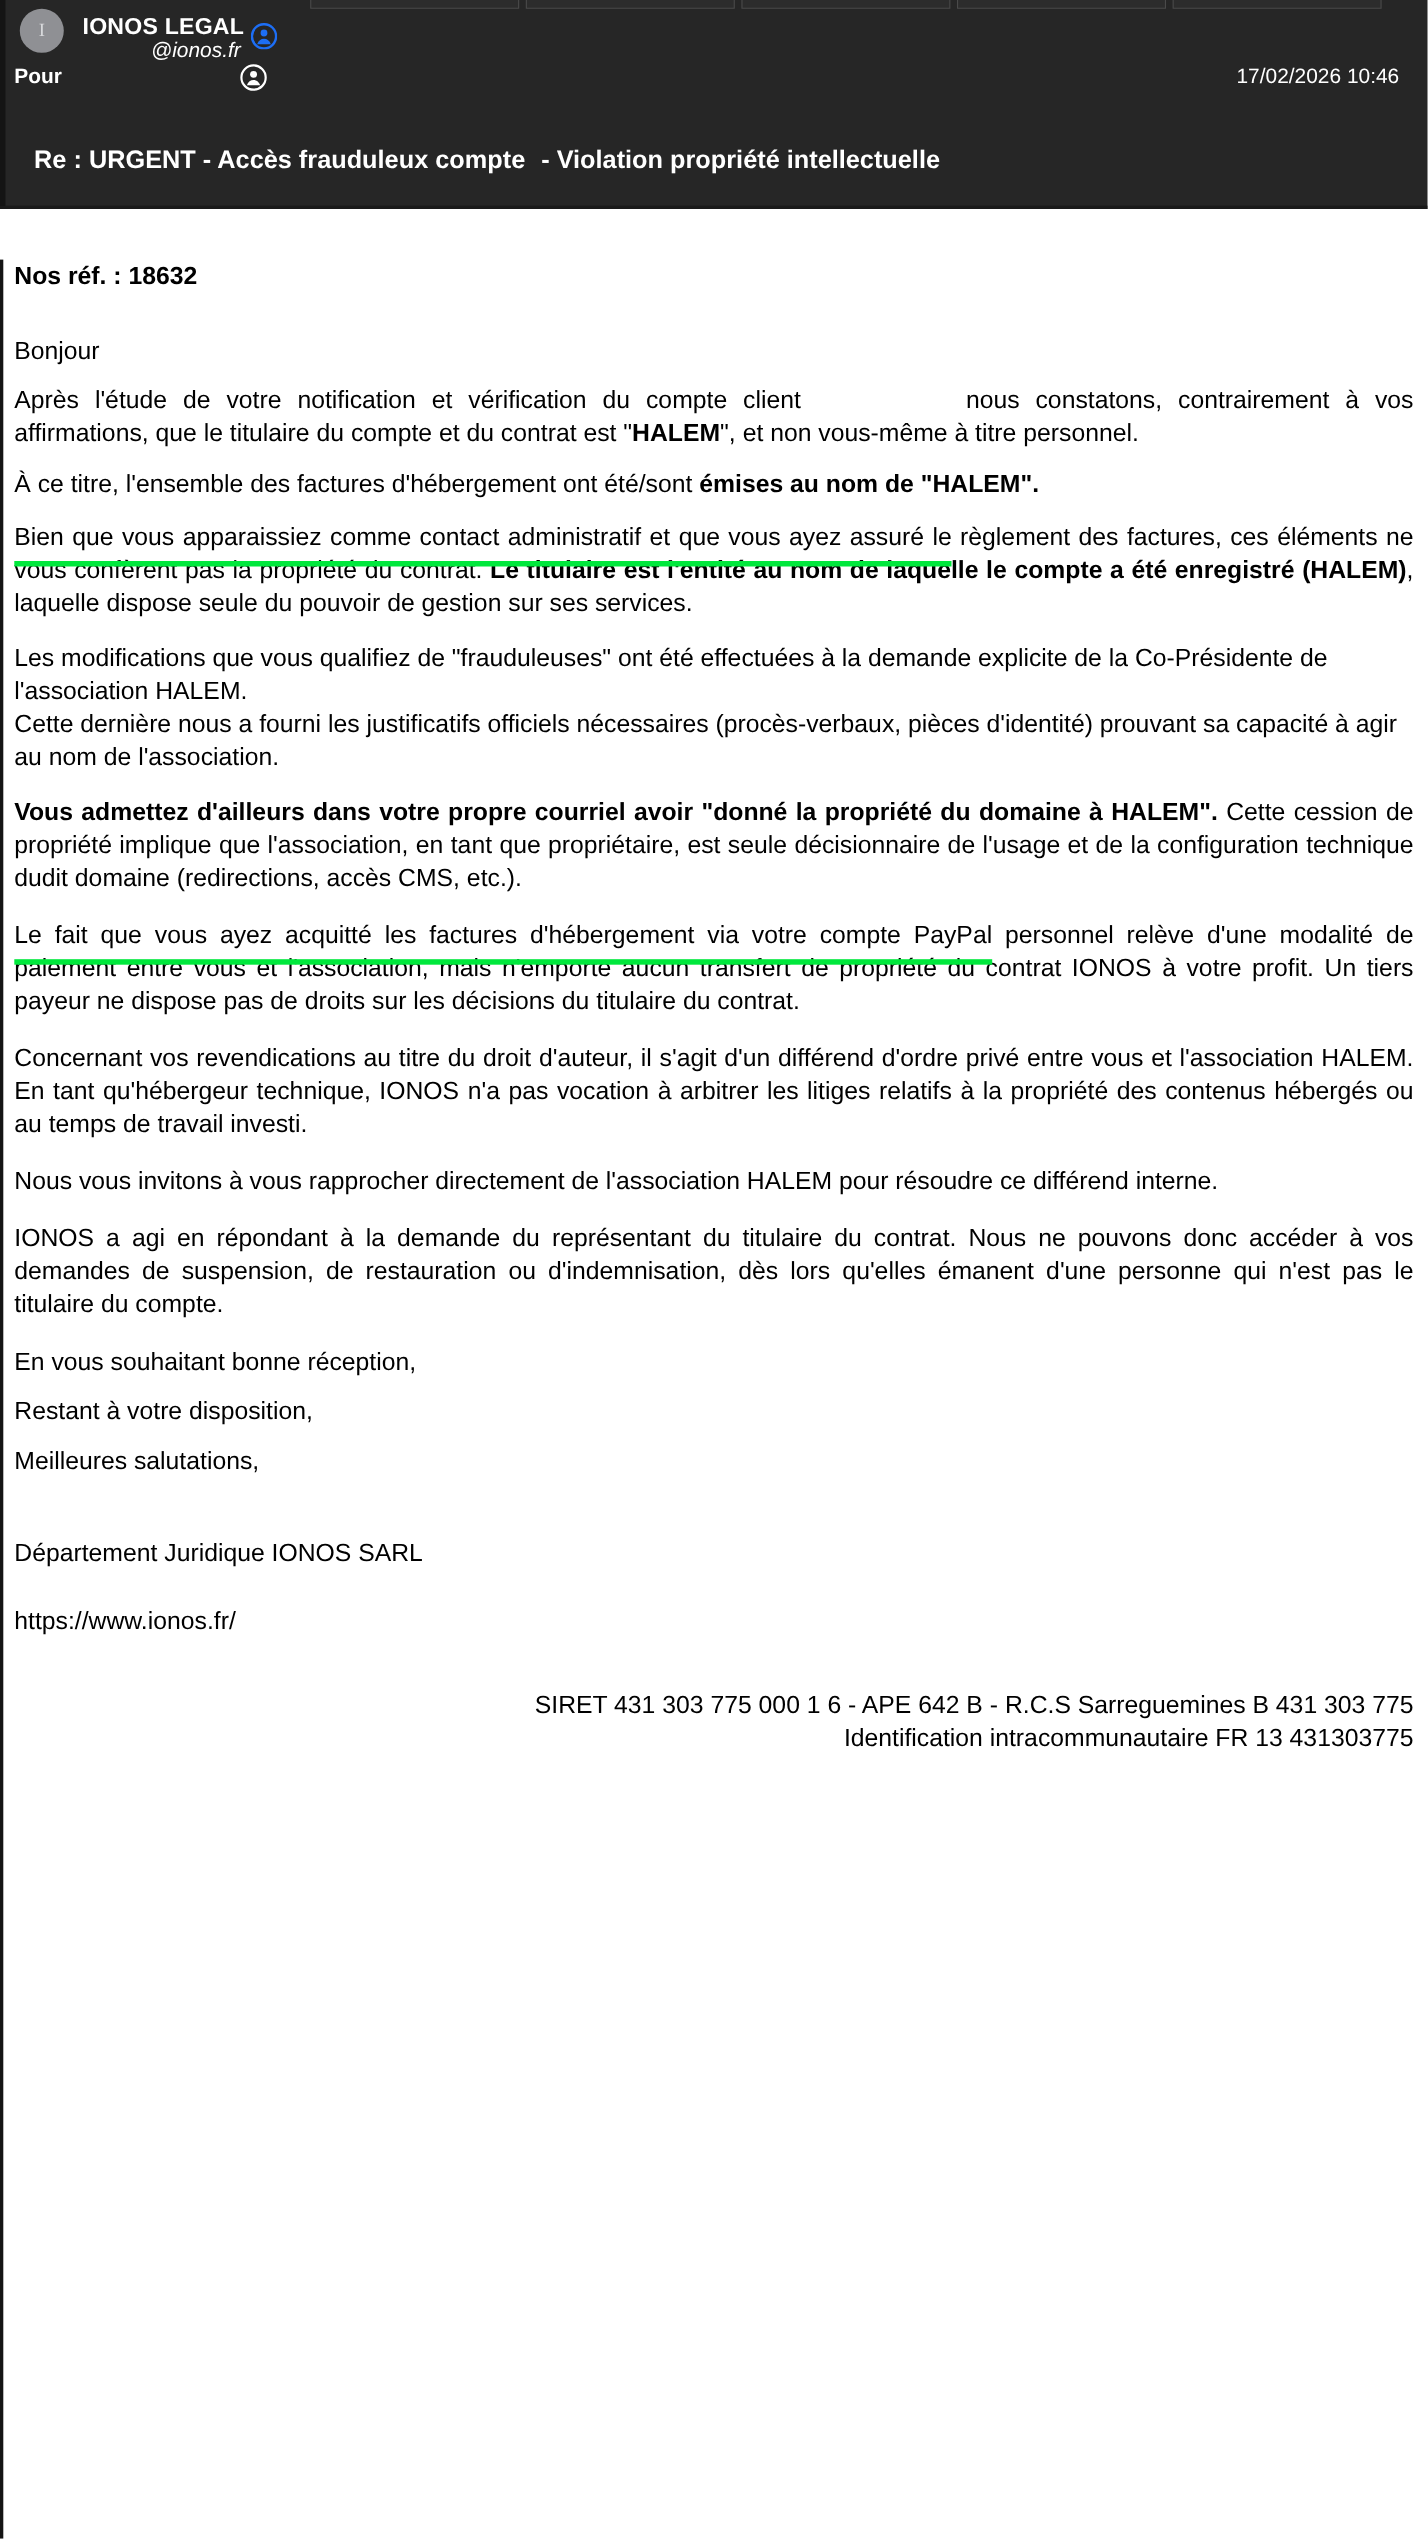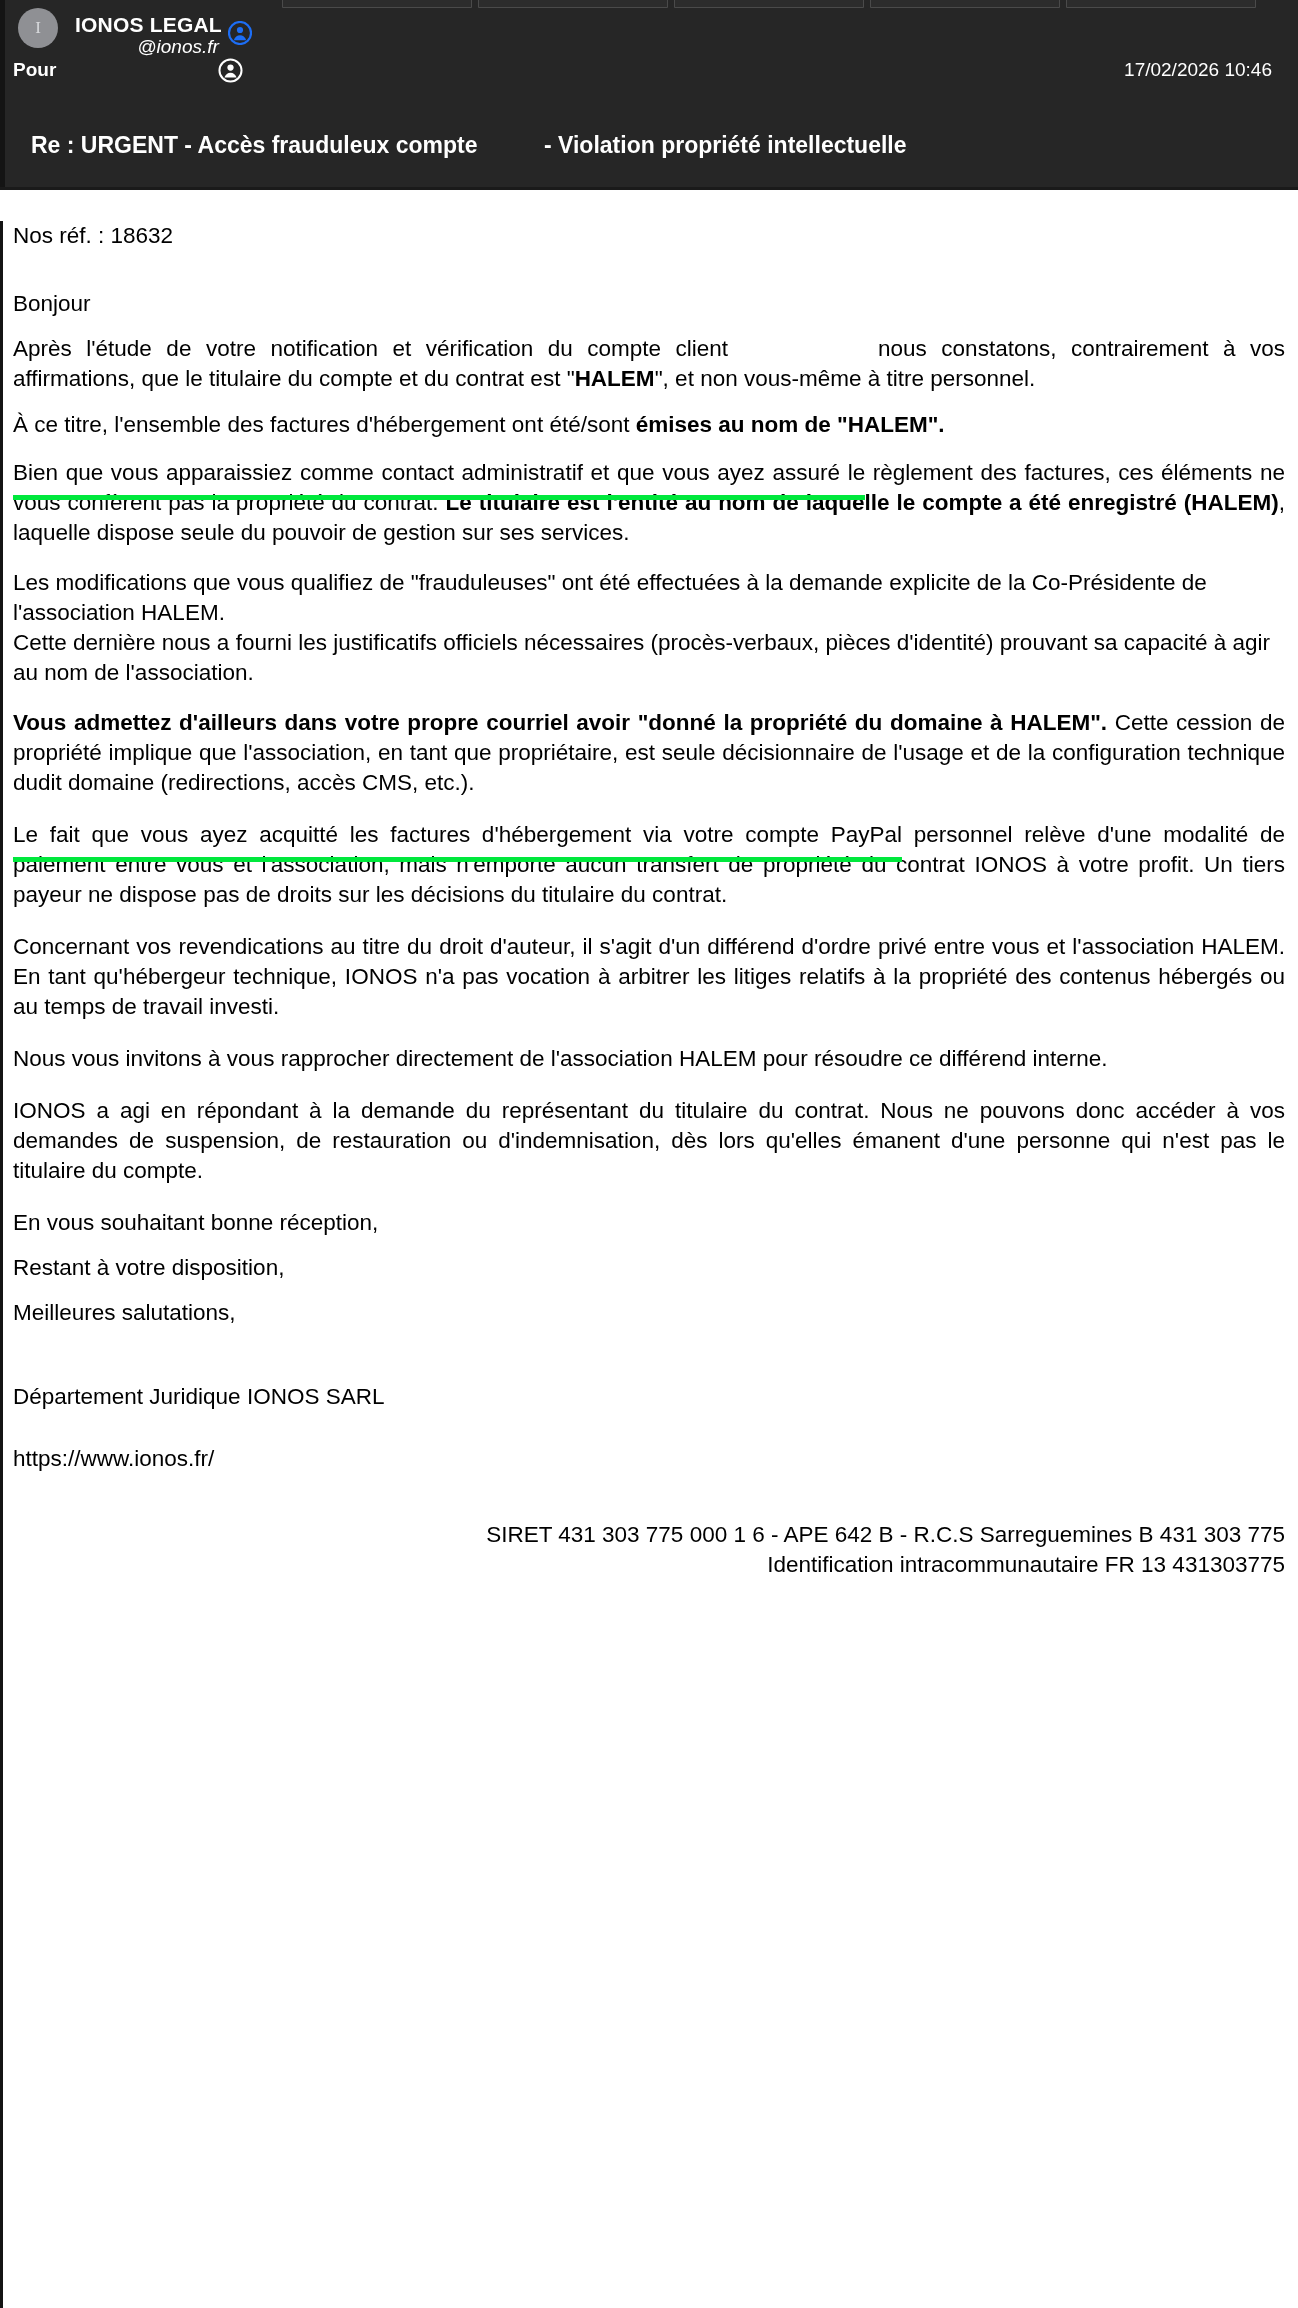--- a/index.html
+++ b/index.html
@@ -131,21 +131,21 @@
   .subject-a {
     font-size: 23px;
     font-weight: bold;
     padding-left: 31px;
     white-space: nowrap;
   }
   .subject-b {
     font-size: 23px;
     font-weight: bold;
     position: absolute;
-    left: 544px;
+    left: 492px;
     white-space: nowrap;
     text-align: center;
   }
   .header-underline {
     position: absolute;
     left: 0; bottom: 0;
     width: 100%; height: 3px;
     background: #1a1a1a;
   }
 
@@ -174,21 +174,21 @@
   .hl-under {
     position: relative;
     display: inline;
     background-image: linear-gradient(#00e83c, #00e83c);
     background-repeat: no-repeat;
     background-size: 100% 5px;
     background-position: 0 100%;
     padding-bottom: 15px;
   }
 
-  .ref { margin-top: 31px; }
+  .ref { margin-top: 46px; font-weight: bold; }
   .gap-client { display: inline-block; width: 150px; }
 
   .sig-1 { margin-top: 54px; }
   .sig-2 { margin-top: 32px; }
   .sig-3 { margin-top: 46px; text-align: right; }
   .sig-3 .line + .line { margin-top: 0; }
 </style>
 </head>
 <body>
 

